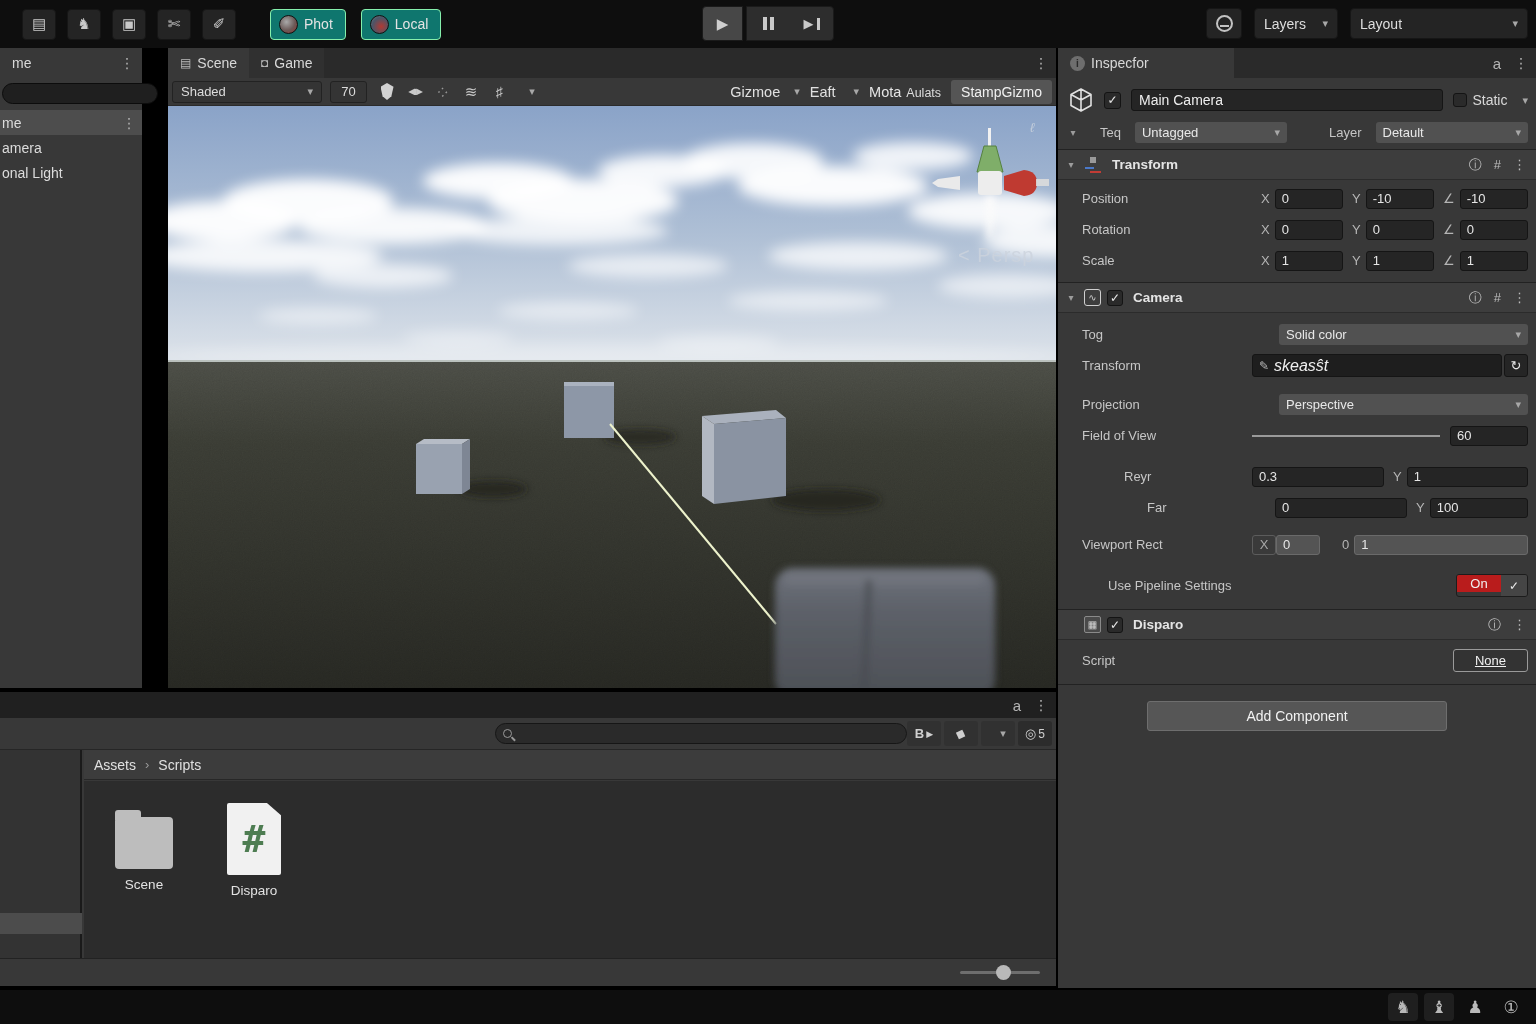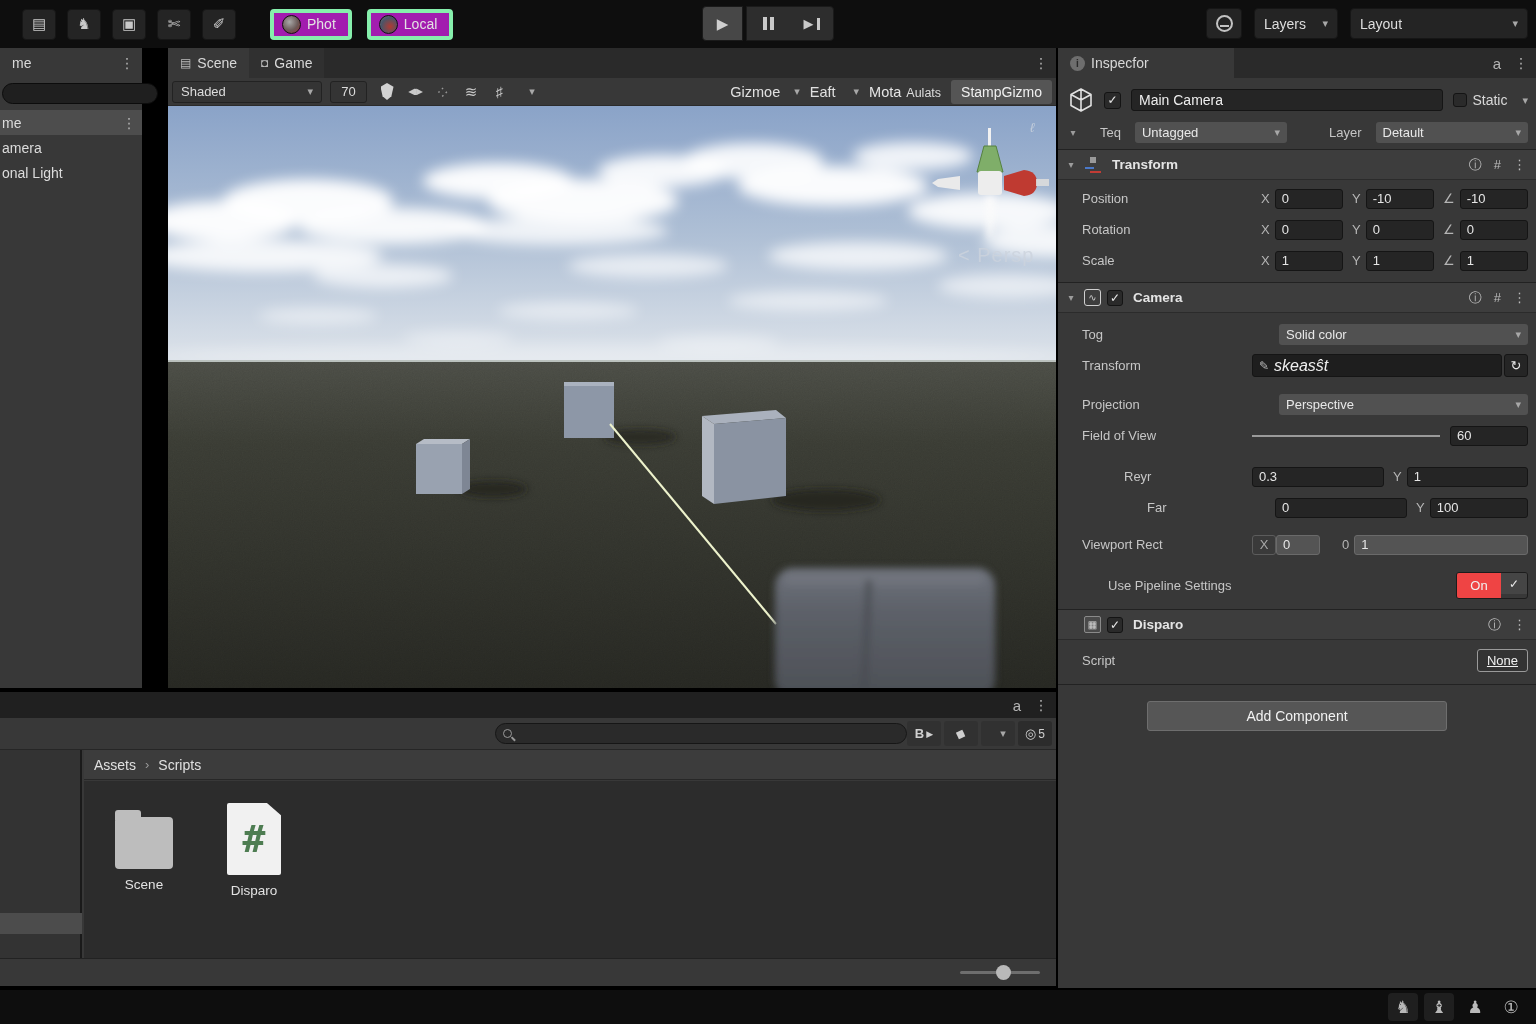--- a/index.html
+++ b/index.html
@@ -5,21 +5,21 @@
   * { box-sizing: border-box; margin: 0; padding: 0; }
   html,body { width:1536px; height:1024px; background:#000; overflow:hidden;
               font-family:"Liberation Sans", sans-serif; color:#d2d2d2; font-size:13px; }
   .abs { position:absolute; }
 
   
   .topbar { left:0; top:0; width:1536px; height:48px; background:#0e0e0e; display:flex; align-items:center; }
   .tool-group { display:flex; gap:11px; padding-left:22px; }
   .tool-btn { width:34px; height:31px; background:#242424; border:1px solid #161616; border-radius:4px;
               display:flex; align-items:center; justify-content:center; color:#c9c9c9; font-size:15px; }
-  .pill-btn { height:31px; background:#a21caf; border:4px solid #86efac; border-radius:4px;
+  .pill-btn { height:31px; background:#0f766e; border:1px solid #86efac; border-radius:4px;
               display:flex; align-items:center; gap:6px; padding:0 12px 0 8px; color:#e3e3e3; font-size:14px; }
   .orb { width:19px; height:19px; border-radius:50%; border:1px solid #111; }
   .orb-phot { background:radial-gradient(circle at 38% 35%, #a9a9a9, #6b5a58 55%, #8a3a34 90%); }
   .orb-local { background:radial-gradient(circle at 60% 62%, #b03a33, #4a5568 60%, #777 95%); }
   .play-cluster { position:absolute; left:50%; top:6px; transform:translateX(-50%); display:flex; gap:3px; }
   .play-btn { width:41px; height:35px; background:#474747; border:1px solid #1a1a1a; border-radius:4px 0 0 4px;
               display:flex; align-items:center; justify-content:center; color:#cfcfcf; font-size:15px; }
   .pp-group { display:flex; background:#2d2d2d; border:1px solid #1a1a1a; border-radius:0 4px 4px 0; }
   .pp-btn { width:43px; height:33px; display:flex; align-items:center; justify-content:center; gap:3px; }
   .bar { width:4px; height:13px; background:#c9c9c9; display:inline-block; }
@@ -97,23 +97,23 @@
   .axis:first-child { margin-left:0; }
   .f1 { flex:1; }
   .ticon { width:18px; height:18px; position:relative; }
   .ticon i { position:absolute; display:block; }
   .camicon { width:17px; height:17px; border:1px solid #cfcfcf; border-radius:3px; color:#cfcfcf;
              font-size:10px; display:flex; align-items:center; justify-content:center; }
   .boxicon { width:17px; height:17px; background:#4a4a4a; border:1px solid #8a8a8a; border-radius:2px;
              color:#d6d6d6; font-size:10px; display:flex; align-items:center; justify-content:center; }
   .slider-track { flex:1; height:2px; background:#9a9a9a; margin-right:10px; position:relative; }
   .onbtn { display:flex; border-radius:3px; overflow:hidden; border:1px solid #1c1c1c; }
-  .onbtn .on { width:44px; height:25px; background:#ef4444; color:#f0f0f0; display:flex; align-items:center; justify-content:center; }
+  .onbtn .on { width:44px; height:17px; background:#b91c1c; color:#f0f0f0; display:flex; align-items:center; justify-content:center; }
   .onbtn .oc { width:26px; height:21px; background:#454545; color:#e8e8e8; display:flex; align-items:center; justify-content:center; font-size:12px; }
-  .nonebtn { height:23px; padding:0 9px; background:#333; border:1px solid #9a9a9a; border-radius:3px;
+  .nonebtn { height:23px; padding:0 21px; background:#333; border:1px solid #9a9a9a; border-radius:3px;
              display:flex; align-items:center; color:#f0f0f0;text-decoration:underline; }
   .addcomp { width:300px; height:30px; margin:16px auto 0 auto; background:#565656; border:1px solid #6e6e6e;
              border-radius:3px; display:flex; align-items:center; justify-content:center; color:#f2f2f2; font-size:14px; }
 
   
   .project { left:0; top:692px; width:1056px; height:294px; }
   .proj-hdr { height:26px; background:#202020; position:relative; }
   .proj-toolbar { height:32px; background:#383838; border-bottom:1px solid #262626; position:relative; }
   .proj-search { position:absolute; left:495px; top:5px; width:412px; height:21px; background:#2a2a2a;
                  border:1px solid #161616; border-radius:11px; display:flex; align-items:center; padding:0 7px; gap:5px; }

